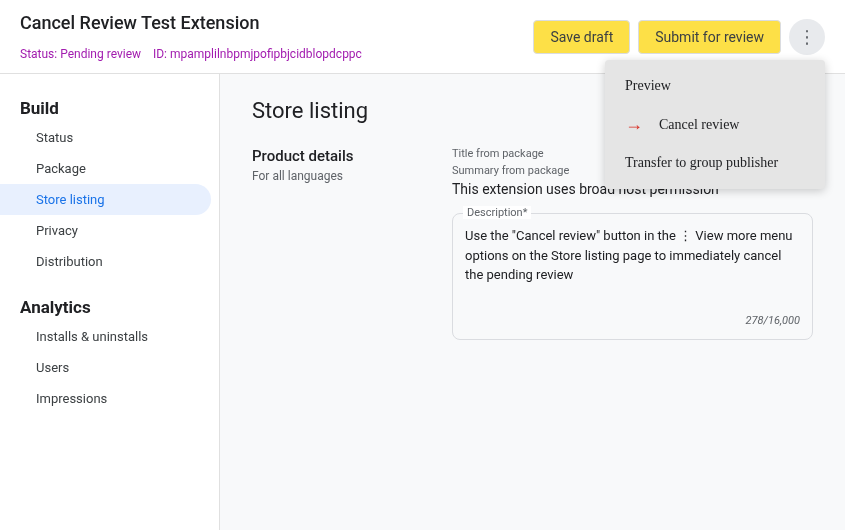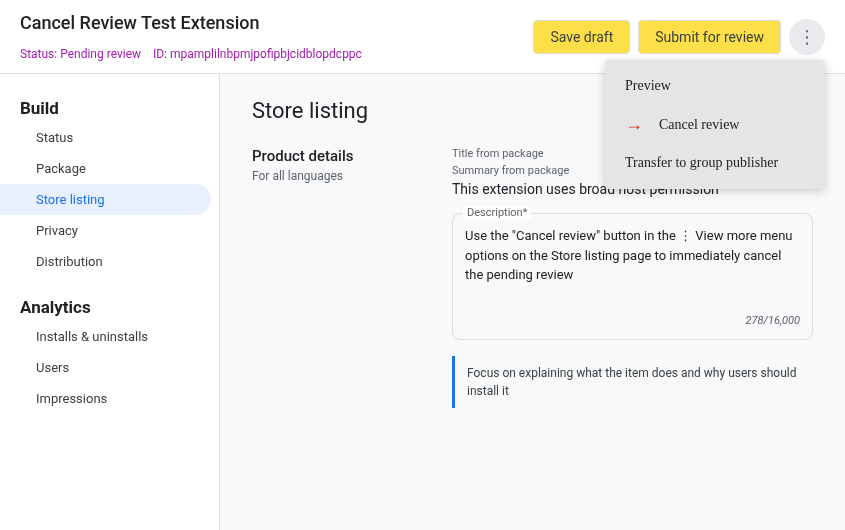--- a/index.html
+++ b/index.html
@@ -276,23 +276,20 @@
         <div class="field-value">This extension uses broad host permission</div>
 
         <div class="description-box">
           <span class="description-label">Description*</span>
           <div class="description-text">Use the "Cancel review" button in the ⋮ View more
 menu options on the Store listing page to
 immediately cancel the pending review</div>
           <div class="description-count">278/16,000</div>
         </div>
 
-        <div class="hint-box">
-          <span>Focus on explaining what the item does and why users should install it</span>
-        </div>
       </div>
     </div>
   </div>
 </div>
 
 <div class="dropdown-menu">
   <div class="dropdown-item">
     <span>Preview</span>
   </div>
   <div class="dropdown-item highlighted" style="display:flex;align-items:center;">

